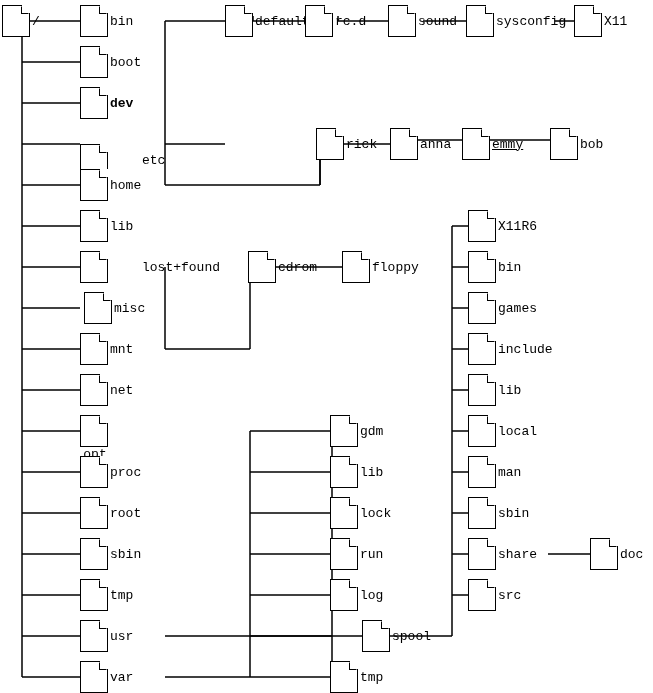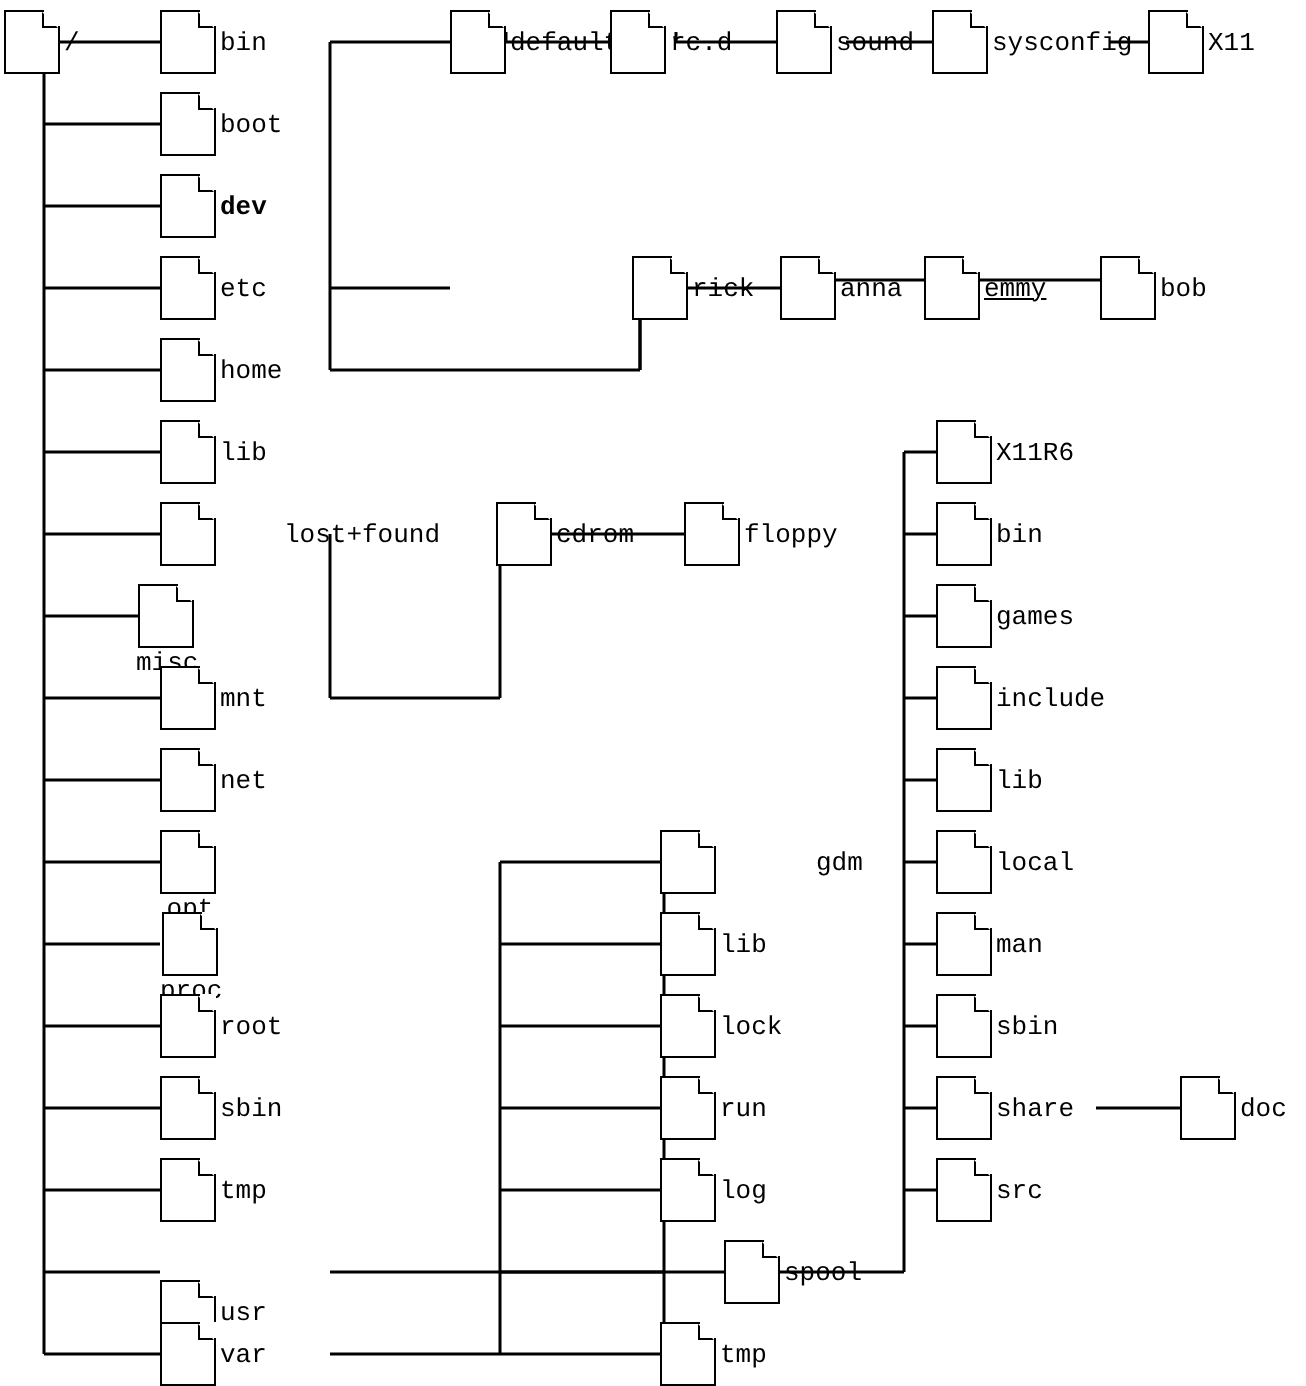--- a/index.html
+++ b/index.html
@@ -204,81 +204,81 @@
   <div class="node" style="left:80px; top:46px;">
     <div class="file-icon"></div>
     <span class="node-label">boot</span>
   </div>
 
   <div class="node" style="left:80px; top:87px;font-weight:bold;">
     <div class="file-icon"></div>
     <span class="node-label">dev</span>
   </div>
 
-  <div class="node" style="left:80px; top:128px;">
+  <div class="node" style="left:80px; top:144px;gap:32px;">
     <div class="file-icon"></div>
     <span class="node-label">etc</span>
   </div>
 
   <div class="node" style="left:80px; top:169px;">
     <div class="file-icon"></div>
     <span class="node-label">home</span>
   </div>
 
   <div class="node" style="left:80px; top:210px;">
     <div class="file-icon"></div>
     <span class="node-label">lib</span>
   </div>
 
   <div class="node" style="left:80px; top:251px;gap:32px;">
     <div class="file-icon"></div>
     <span class="node-label">lost+found</span>
   </div>
 
-  <div class="node" style="left:68px; top:292px;flex-direction:column;">
+  <div class="node" style="left:84px; top:292px;">
     <div class="file-icon"></div>
     <span class="node-label">misc</span>
   </div>
 
   <div class="node" style="left:80px; top:333px;">
     <div class="file-icon"></div>
     <span class="node-label">mnt</span>
   </div>
 
   <div class="node" style="left:80px; top:374px;">
     <div class="file-icon"></div>
     <span class="node-label">net</span>
   </div>
 
   <div class="node" style="left:80px; top:415px;flex-direction:column;">
     <div class="file-icon"></div>
     <span class="node-label">opt</span>
   </div>
 
-  <div class="node" style="left:80px; top:456px;flex-direction:column;">
+  <div class="node" style="left:80px; top:456px;">
     <div class="file-icon"></div>
     <span class="node-label">proc</span>
   </div>
 
   <div class="node" style="left:80px; top:497px;">
     <div class="file-icon"></div>
     <span class="node-label">root</span>
   </div>
 
   <div class="node" style="left:80px; top:538px;">
     <div class="file-icon"></div>
     <span class="node-label">sbin</span>
   </div>
 
   <div class="node" style="left:80px; top:579px;">
     <div class="file-icon"></div>
     <span class="node-label">tmp</span>
   </div>
 
-  <div class="node" style="left:80px; top:640px;">
+  <div class="node" style="left:80px; top:620px;">
     <div class="file-icon"></div>
     <span class="node-label">usr</span>
   </div>
 
   <div class="node" style="left:80px; top:661px;">
     <div class="file-icon"></div>
     <span class="node-label">var</span>
   </div>
 
   <div class="node" style="left:225px; top:5px;">
@@ -367,21 +367,21 @@
 
   <div class="node" style="left:248px; top:251px;">
     <div class="file-icon"></div>
     <span class="node-label">cdrom</span>
   </div>
   <div class="node" style="left:342px; top:251px;">
     <div class="file-icon"></div>
     <span class="node-label">floppy</span>
   </div>
 
-  <div class="node" style="left:330px; top:415px;gap:48px;">
+  <div class="node" style="left:330px; top:415px;">
     <div class="file-icon"></div>
     <span class="node-label">gdm</span>
   </div>
   <div class="node" style="left:330px; top:456px;">
     <div class="file-icon"></div>
     <span class="node-label">lib</span>
   </div>
   <div class="node" style="left:330px; top:497px;">
     <div class="file-icon"></div>
     <span class="node-label">lock</span>

